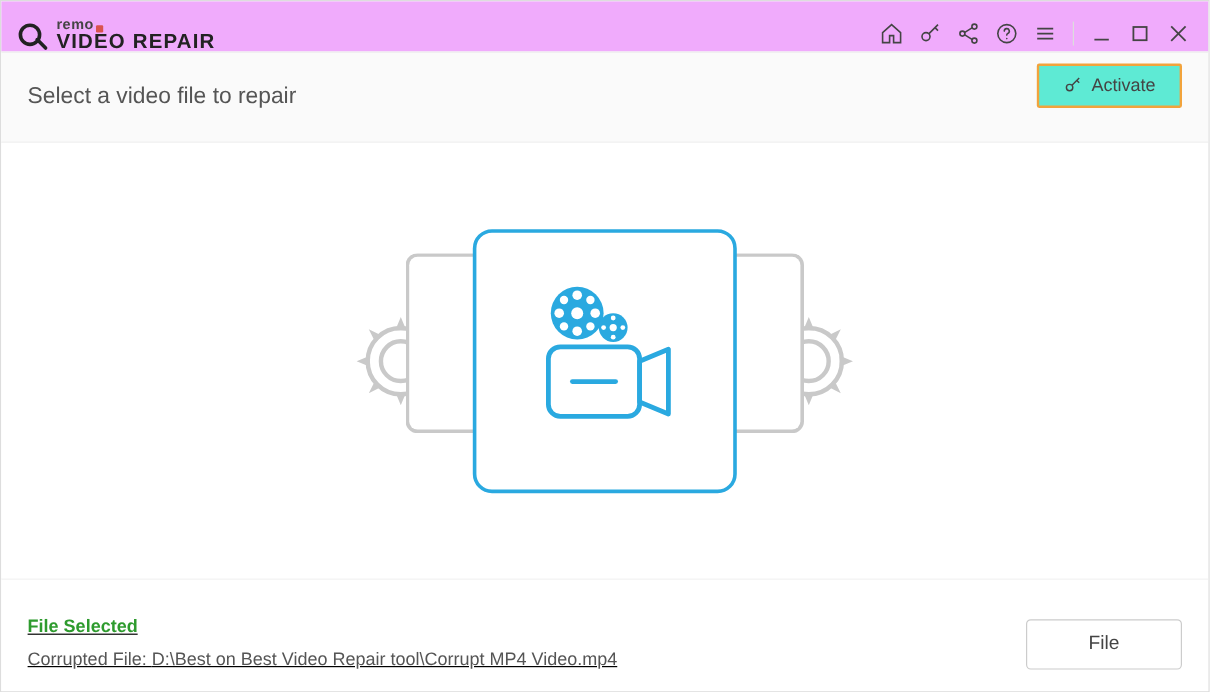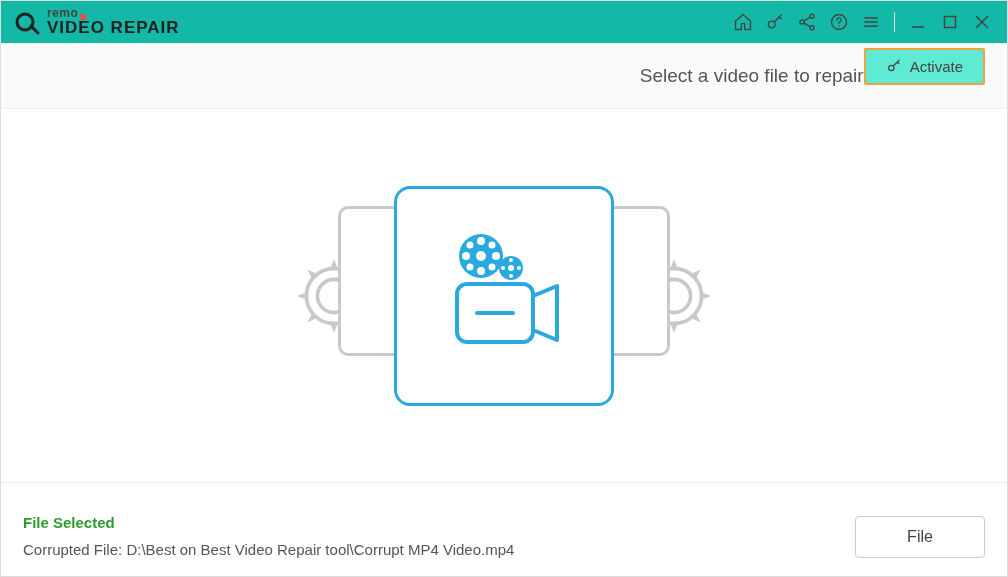--- a/index.html
+++ b/index.html
@@ -10,46 +10,46 @@
       height: 577px;
       overflow: hidden;
       display: flex;
       flex-direction: column;
       border: 1px solid #ddd;
     }
     
     .titlebar {
       height: 42px;
       display: flex;
-      align-items: center;
+      align-items: flex-end;
       justify-content: space-between;
       padding: 0 10px 0 14px;
-      background: #14b8a6;
+      background: #f0abfc;
     }
     .logo-area { display: flex; align-items: center; gap: 4px; }
     .logo-text { display: flex; flex-direction: column; line-height: 0.95; }
     .logo-remo { font-size: 12px; font-weight: 600; color: #444; letter-spacing: 0.5px; display: flex; align-items: flex-end; gap: 2px; }
     .logo-dot { width: 6px; height: 6px; background: #d9534f; display: inline-block; border-radius: 1px; }
     .logo-main { font-size: 17px; font-weight: 700; color: #222; letter-spacing: 1px; }
     .titlebar-icons { display: flex; align-items: center; gap: 2px; }
     .tb-btn {
       width: 30px; height: 30px;
       display: flex; align-items: center; justify-content: center;
       cursor: pointer;
       color: #333;
     }
     .tb-sep { width: 1px; height: 20px; background: #ddd; margin: 0 6px; }
 
     
     .subheader {
       background: #fafafa;
-      height: 66px;
-      display: flex;
-      align-items: center;
-      justify-content: flex-end;
+      height: 76px;
+      display: flex;
+      align-items: center;
+      justify-content: space-between;
       padding: 0 22px;
       border-top: 1px solid #eee;
       border-bottom: 1px solid #eee;
     }
     .subheader-title {
       font-size: 19px;
       color: #555;
       font-weight: 400;
     }
     .activate-btn {
@@ -114,21 +114,21 @@
     
     .footer {
       height: 94px;
       background: #fff;
       border-top: 1px solid #eee;
       padding: 14px 22px 18px;
       display: flex;
       align-items: flex-end;
       justify-content: space-between;
     }
-    .file-info { display: flex; flex-direction: column; gap: 10px; }
+    .file-info { display: flex; flex-direction: column; gap: 10px; text-decoration: underline; }
     .file-selected {
       color: #2e9b2e;
       font-weight: 600;
       font-size: 15px;
     }
     .file-path {
       color: #555;
       font-size: 15px;
     }
     .footer-buttons { display: flex; gap: 16px; }

